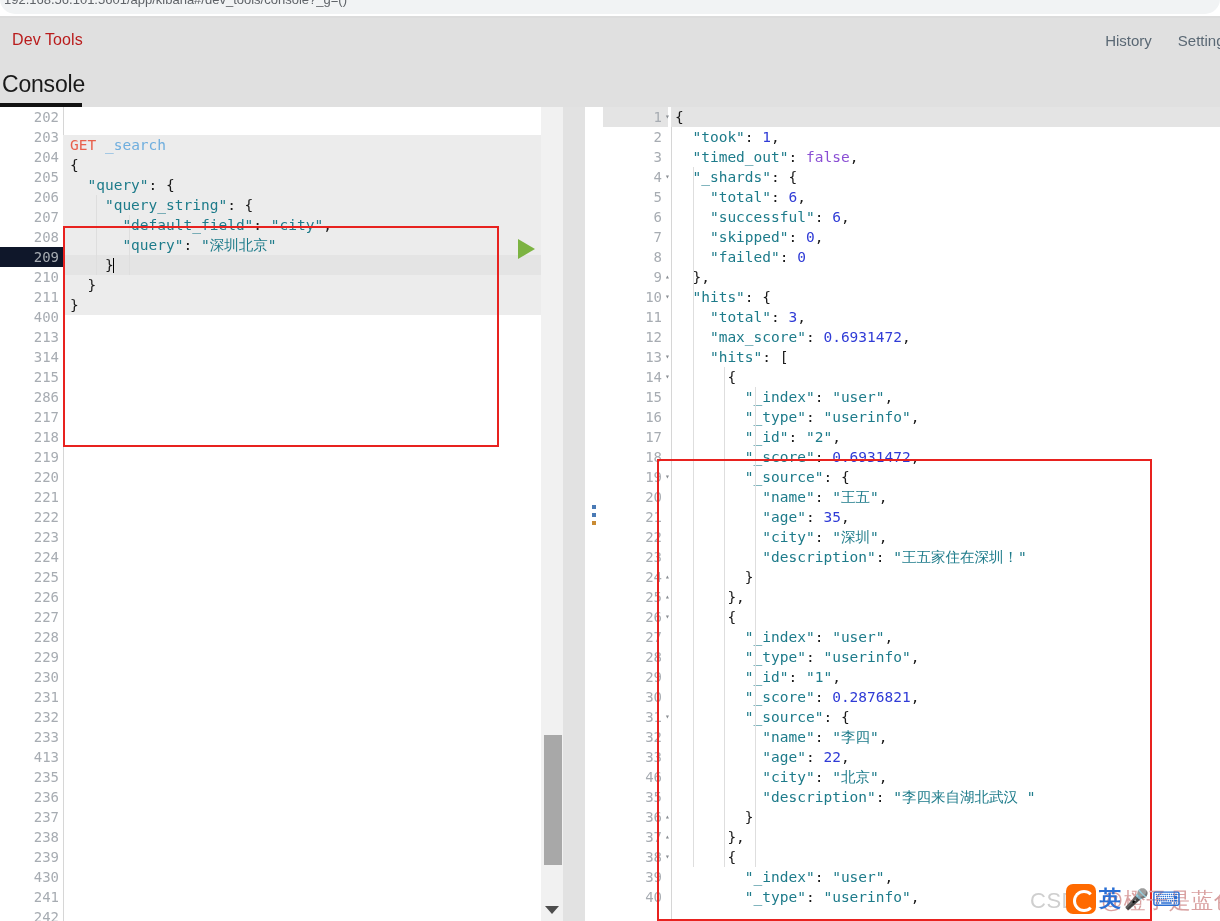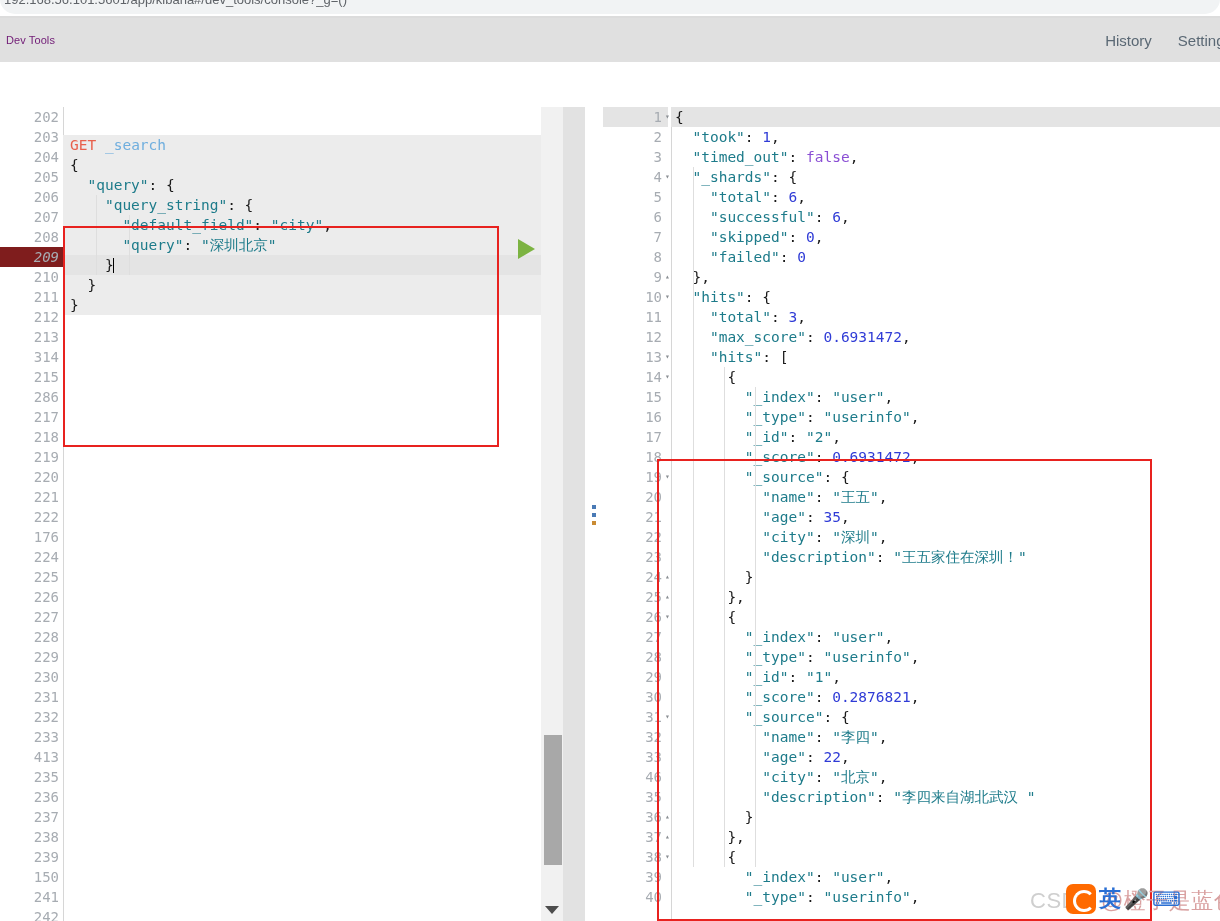--- a/index.html
+++ b/index.html
@@ -43,23 +43,23 @@
   }
 
   
   .kb-header {
     position: absolute; left: 0; top: 18px;
     width: 1220px; height: 44px;
     background: #e0e0e0;
     display: flex; align-items: center;
   }
   .kb-title {
-    font-size: 11px;
-    color: #701a75;
-    padding-left: 6px;
+    font-size: 16px;
+    color: #b91c1c;
+    padding-left: 12px;
     letter-spacing: .1px;
   }
   .kb-header-right {
     margin-left: auto;
     display: flex; align-items: center;
     gap: 26px;
     padding-right: 0px;
   }
   .kb-hlink {
     font-size: 15px;
@@ -117,22 +117,21 @@
     height: 20px;
     display: flex; align-items: center;
     justify-content: flex-end;
     padding-right: 4px;
     box-sizing: border-box;
     font-family: "DejaVu Sans Mono", monospace;
     font-size: 14px;
     color: #a7acb2;
   }
   .gutter-line.active {
-    background: #7f1d1d;
-    font-style: italic;
+    background: #0f172a;
   }
   .gutter-line .fold {
     position: absolute;
     right: -9px;
     width: 8px; height: 8px;
     font-size: 8px;
     line-height: 8px;
     color: #8b8f94;
   }
   .editor-vline {
@@ -347,64 +346,70 @@
   <div class="url-sep"></div>
 
   <div class="kb-header">
     <span class="kb-title">Dev Tools</span>
     <div class="kb-header-right">
       <span class="kb-hlink">History</span>
       <span class="kb-hlink clipped">Settings</span>
     </div>
   </div>
 
+  <div class="kb-tabrow">
+    <div class="kb-tab">
+      <span class="kb-tab-label">Console</span>
+    </div>
+    <div class="kb-tab-underline"></div>
+  </div>
 
   <div class="console-body">
 
     <div class="editor-pane">
       <div class="gutter" id="editor-gutter">
           <div class="gutter-line">202</div>
           <div class="gutter-line">203</div>
           <div class="gutter-line">204<span class="fold">▾</span></div>
           <div class="gutter-line">205<span class="fold">▾</span></div>
           <div class="gutter-line">206<span class="fold">▾</span></div>
           <div class="gutter-line">207</div>
           <div class="gutter-line">208</div>
           <div class="gutter-line active">209<span class="fold">▴</span></div>
           <div class="gutter-line">210<span class="fold">▴</span></div>
           <div class="gutter-line">211<span class="fold">▴</span></div>
-          <div class="gutter-line">212</div>
+          <div class="gutter-line">400</div>
           <div class="gutter-line">213</div>
           <div class="gutter-line">314</div>
           <div class="gutter-line">215</div>
           <div class="gutter-line">286</div>
           <div class="gutter-line">217</div>
           <div class="gutter-line">218</div>
           <div class="gutter-line">219</div>
           <div class="gutter-line">220</div>
           <div class="gutter-line">221</div>
           <div class="gutter-line">222</div>
-          <div class="gutter-line">176</div>
+          <div class="gutter-line">223</div>
           <div class="gutter-line">224</div>
           <div class="gutter-line">225</div>
           <div class="gutter-line">226</div>
           <div class="gutter-line">227</div>
           <div class="gutter-line">228</div>
           <div class="gutter-line">229</div>
           <div class="gutter-line">230</div>
           <div class="gutter-line">231</div>
           <div class="gutter-line">232</div>
           <div class="gutter-line">233</div>
           <div class="gutter-line">413</div>
           <div class="gutter-line">235</div>
           <div class="gutter-line">236</div>
           <div class="gutter-line">237</div>
           <div class="gutter-line">238</div>
           <div class="gutter-line">239</div>
-          <div class="gutter-line">150</div>
+          <div class="gutter-line">430</div>
           <div class="gutter-line">241</div>
           <div class="gutter-line">242</div>
         </div>
       <div class="editor-vline"></div>
       <div class="code-area" id="editor-code">
           <div class="code-line">&nbsp;</div>
           <div class="code-line hl"><span class="tok-method">GET</span><span class="tok-plain"> </span><span class="tok-url">_search</span></div>
           <div class="code-line hl"><span class="tok-punc">{</span></div>
           <div class="code-line hl"><span class="tok-plain">  </span><span class="tok-key">"query"</span><span class="tok-punc">: {</span></div>
           <div class="code-line hl"><span class="tok-plain">    </span><span class="tok-key">"query_string"</span><span class="tok-punc">: {</span></div>

